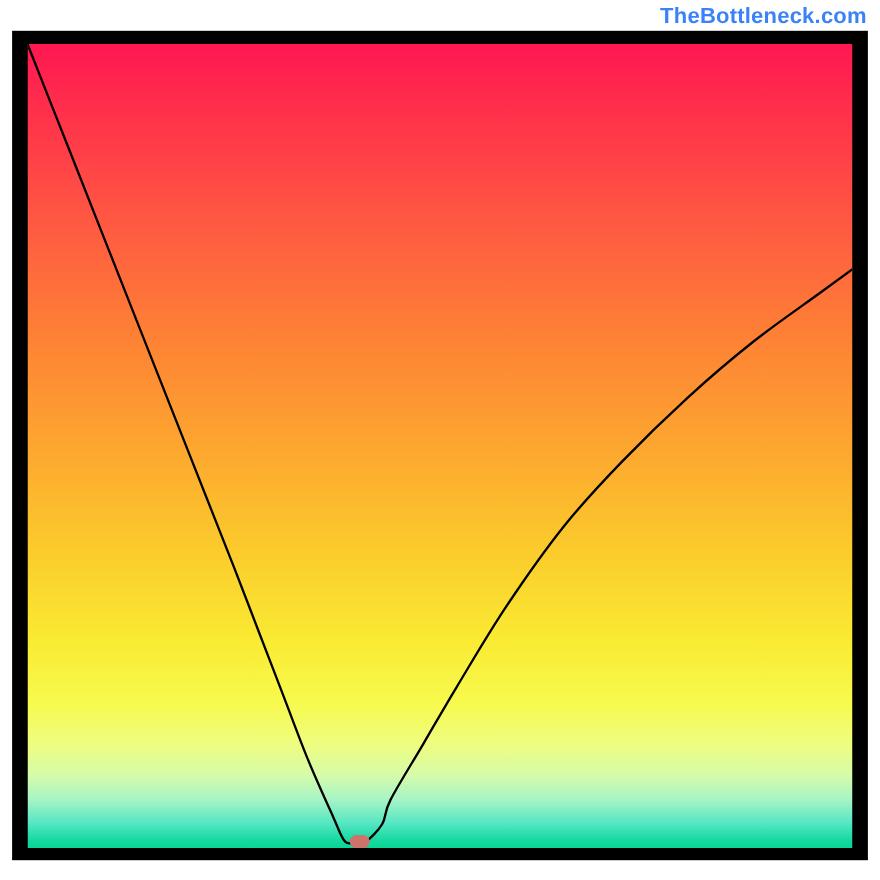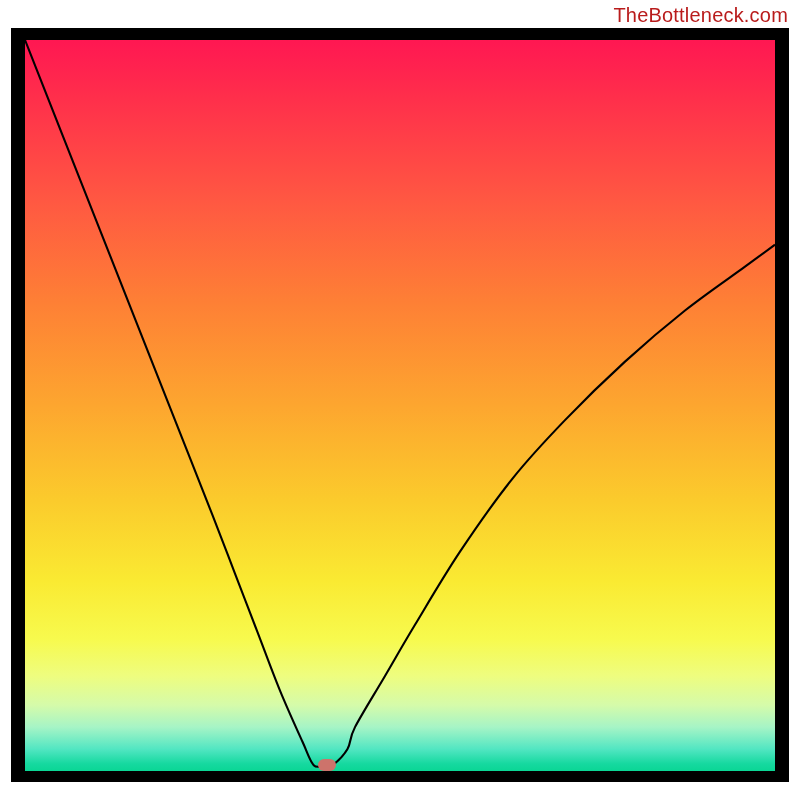--- a/index.html
+++ b/index.html
@@ -10,23 +10,23 @@
   }
   .chart-container {
     position: relative;
     width: 800px;
     height: 800px;
   }
   .watermark {
     position: absolute;
     top: 4px;
     right: 12px;
-    color: #b91c1c;
+    color: #3b82f6;
     font-size: 20px;
-    font-weight: 400;
+    font-weight: 700;
     letter-spacing: 0.2px;
     z-index: 10;
     user-select: none;
   }
   .plot-frame {
     position: absolute;
     left: 11px;
     top: 28px;
     width: 778px;
     height: 754px;

